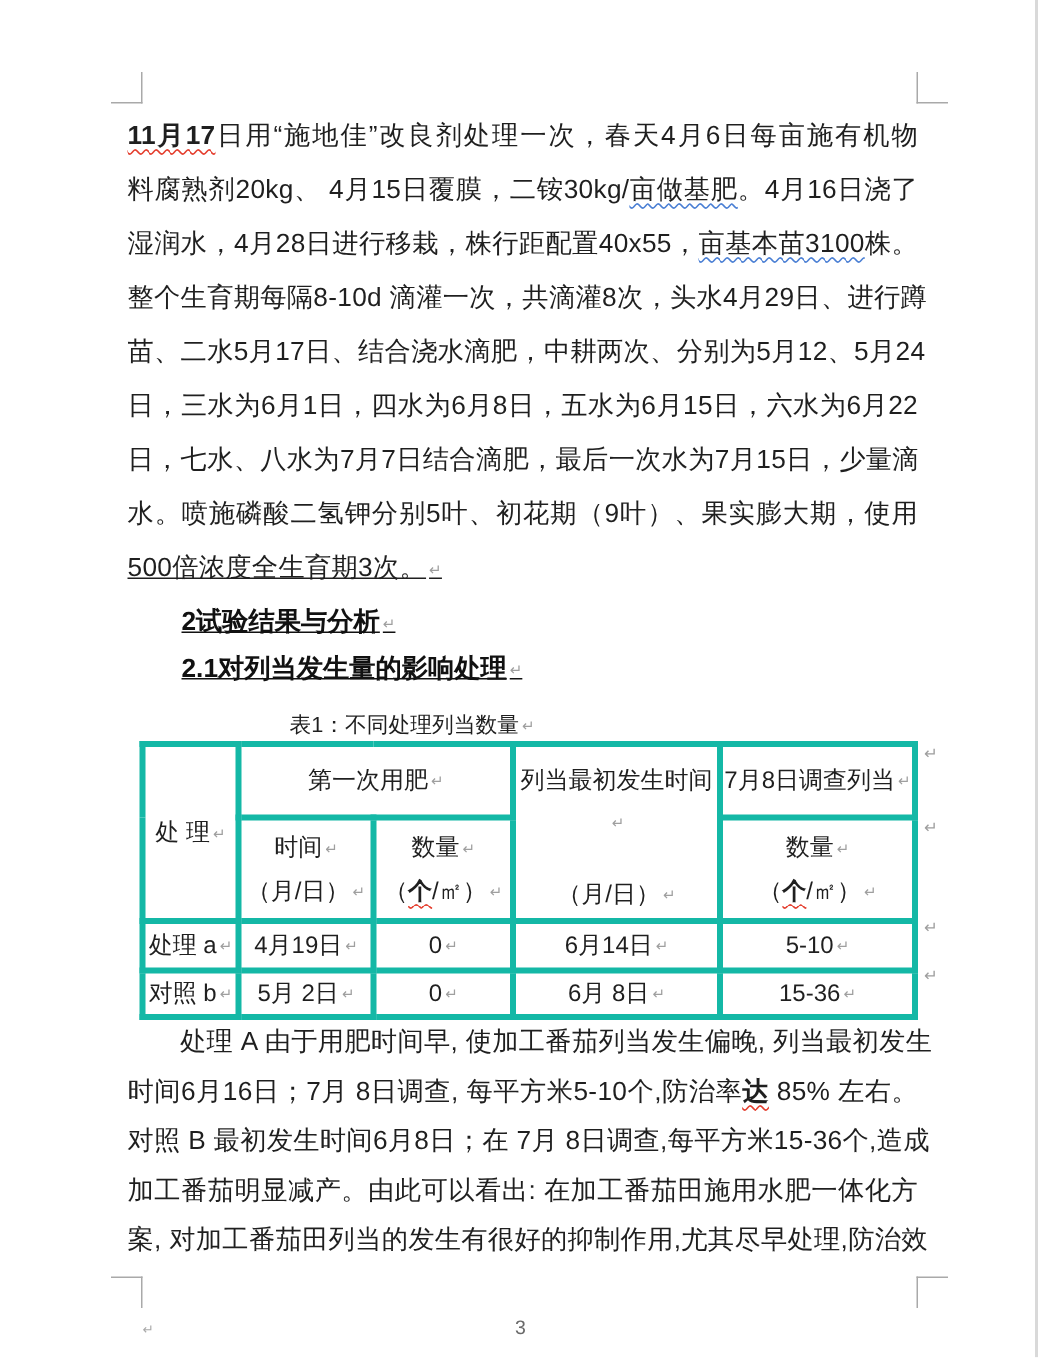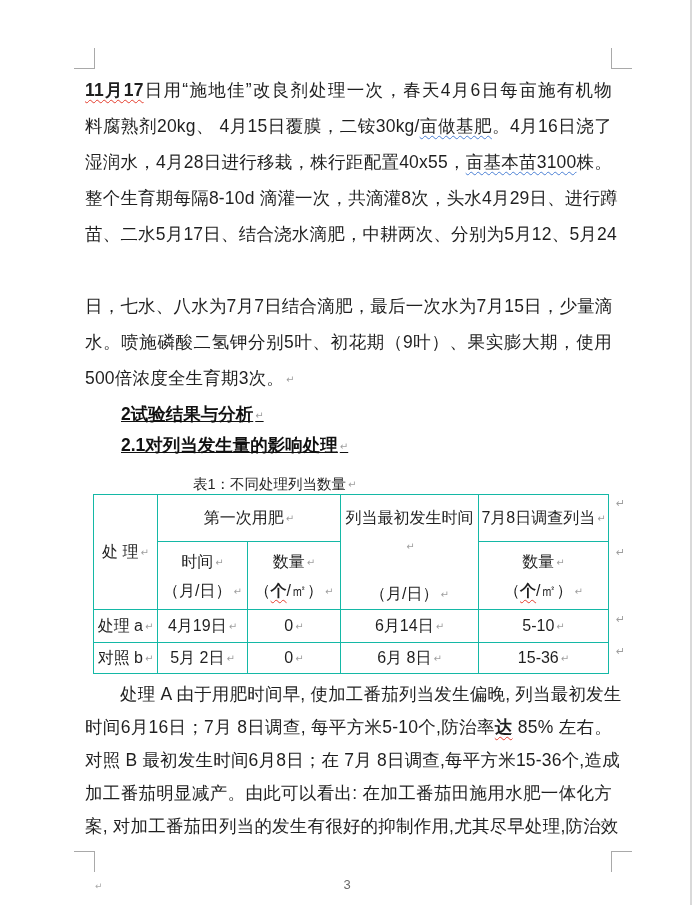--- a/index.html
+++ b/index.html
@@ -6,41 +6,41 @@
   .page{
     position:relative;width:694px;height:905px;background:#ffffff;overflow:hidden;
     font-family:"Liberation Sans","DejaVu Sans",sans-serif;color:#1f1f1f;
   }
   
   .bline{
     position:absolute;left:85px;width:527px;height:36px;line-height:36px;
     font-size:17.5px;text-align:justify;text-align-last:justify;white-space:nowrap;
     color:#1f1f1f;letter-spacing:0.2px;
   }
-  .bline.lastline{text-align-last:left;white-space:normal;}
+  .bline.lastline{text-align-last:left;white-space:normal;text-decoration:underline;}
   .p2line{height:33px;line-height:33px;}
   
   .heading{
     position:absolute;left:121px;height:26px;line-height:26px;font-size:17.5px;
     font-weight:bold;color:#111;white-space:nowrap;text-decoration:underline;
   }
   
   .caption{
     position:absolute;left:193px;top:476px;height:17px;line-height:17px;
     font-size:14.5px;color:#1f1f1f;white-space:nowrap;
   }
   
   .wavy-red{text-decoration:underline wavy #e43d2d;text-decoration-thickness:1px;text-underline-offset:3px;font-weight:bold;}
   .wavy-blue{text-decoration:underline wavy #4a7fd4;text-decoration-thickness:1px;text-underline-offset:3px;}
   
   table.doc{
     position:absolute;left:93px;top:494px;border-collapse:collapse;table-layout:fixed;
     font-size:16px;color:#1f1f1f;
   }
-  table.doc td{border:1px solid #14b8a6;padding:0;text-align:center;vertical-align:middle;overflow:hidden;}
+  table.doc td{border:4px solid #14b8a6;padding:0;text-align:center;vertical-align:middle;overflow:hidden;}
   td.cell-handle{vertical-align:top;padding-top:10px;}
   td.cell-merged{vertical-align:top;}
   .two-line{line-height:28px;}
   .m-top8{margin-top:8px;}
   .m-top19{margin-top:19px;}
   .m-top2{margin-top:3px;text-align:center;}
   td.cell-rowlabel{text-align:left;padding-left:6px;}
   
   .pmark{font-size:10px;color:#9f9f9f;margin-left:2px;vertical-align:1px;font-weight:normal;}
   .rowmark{position:absolute;left:616px;font-size:11px;color:#9f9f9f;width:14px;height:14px;line-height:14px;}
@@ -64,20 +64,21 @@
   <div class="crop tr"></div>
   <div class="crop bl"></div>
   <div class="crop br"></div>
   <div class="right-edge"></div>
 
   <div class="bline" style="top:72px"><span class="wavy-red">11月17</span><span>日用“施地佳”改良剂处理一次，春天4月6日每亩施有机物</span></div>
   <div class="bline" style="top:108px"><span>料腐熟剂20kg、 4月15日覆膜，二铵30kg/</span><span class="wavy-blue">亩做基肥</span><span>。4月16日浇了</span></div>
   <div class="bline" style="top:144px"><span>湿润水，4月28日进行移栽，株行距配置40x55，</span><span class="wavy-blue">亩基本苗3100</span><span>株。</span></div>
   <div class="bline" style="top:180px">整个生育期每隔8-10d 滴灌一次，共滴灌8次，头水4月29日、进行蹲</div>
   <div class="bline" style="top:216px">苗、二水5月17日、结合浇水滴肥，中耕两次、分别为5月12、5月24</div>
+  <div class="bline" style="top:252px">日，三水为6月1日，四水为6月8日，五水为6月15日，六水为6月22</div>
   <div class="bline" style="top:288px">日，七水、八水为7月7日结合滴肥，最后一次水为7月15日，少量滴</div>
   <div class="bline" style="top:324px">水。喷施磷酸二氢钾分别5叶、初花期（9叶）、果实膨大期，使用</div>
   <div class="bline lastline" style="top:360px"><span>500倍浓度全生育期3次。</span><span class="pmark">↵</span></div>
 
   <div class="heading" style="top:401px"><span>2试验结果与分析</span><span class="pmark">↵</span></div>
   <div class="heading" style="top:432px"><span>2.1对列当发生量的影响处理</span><span class="pmark">↵</span></div>
 
   <div class="caption"><span>表1：不同处理列当数量</span><span class="pmark">↵</span></div>
 
   <table class="doc">

